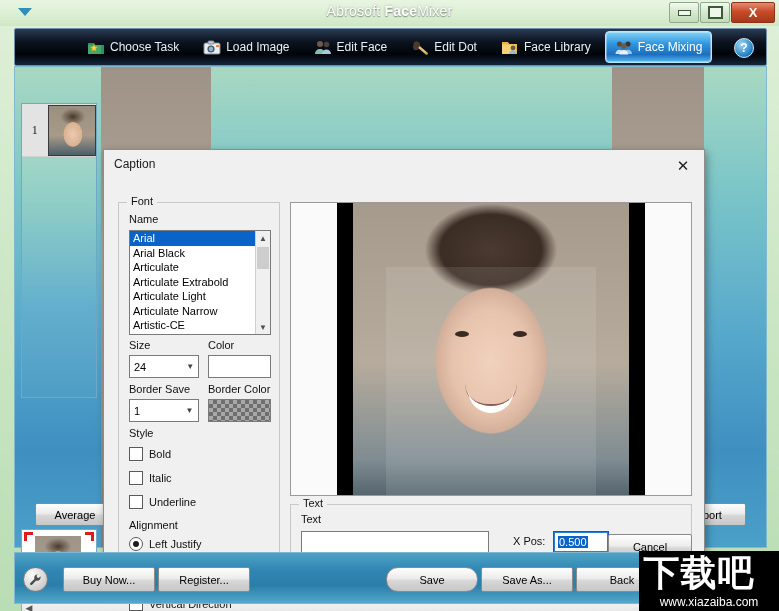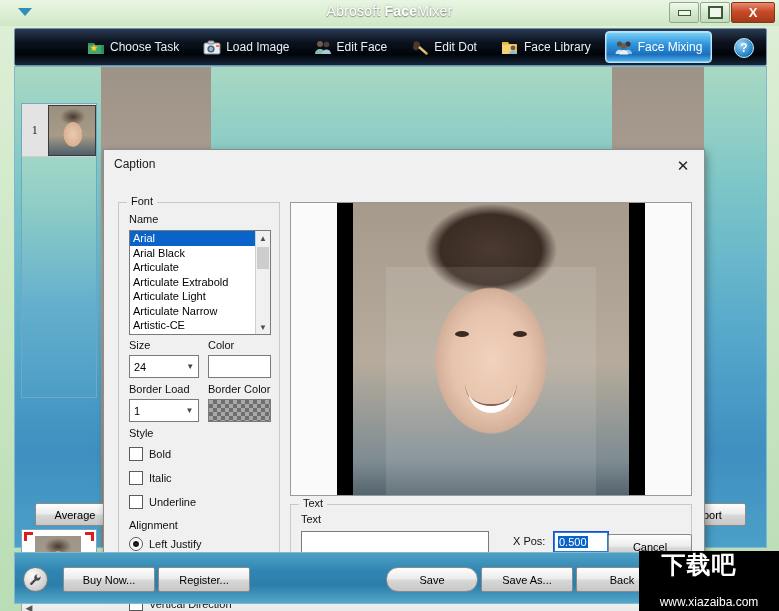--- a/index.html
+++ b/index.html
@@ -295,21 +295,21 @@
     display: flex; align-items: center; justify-content: center;
   }
 
   
   #wmark {
     position: absolute; right: 0; bottom: 0; width: 140px; height: 60px;
     background: #000; overflow: hidden;
   }
   #wmark .cjk {
     position: absolute; left: 0; top: -2px; width: 120px; text-align: center;
-    font-size: 24px; font-weight: bold; color: #fff; letter-spacing: 1px;
+    font-size: 36px; font-weight: bold; color: #fff; letter-spacing: 1px;
     font-family: "DejaVu Sans", sans-serif;
   }
   #wmark .url {
     position: absolute; left: 0; bottom: 2px; width: 140px; text-align: center;
     font-size: 12px; color: #fff;
   }
 </style>
 </head>
 <body>
 
@@ -489,21 +489,21 @@
 
           <span class="lbl" style="left:10px;top:136px;">Size</span>
           <div class="combo" style="left:10px;top:152px;width:68px;">
             <span class="cval">24</span>
             <span class="carrow">▼</span>
           </div>
 
           <span class="lbl" style="left:89px;top:136px;">Color</span>
           <div class="swatch white" style="left:89px;top:152px;width:61px;"></div>
 
-          <span class="lbl" style="left:10px;top:180px;">Border Load</span>
+          <span class="lbl" style="left:10px;top:180px;">Border Save</span>
           <div class="combo" style="left:10px;top:196px;width:68px;">
             <span class="cval">1</span>
             <span class="carrow">▼</span>
           </div>
 
           <span class="lbl" style="left:89px;top:180px;">Border Color</span>
           <div class="swatch checker" style="left:89px;top:196px;width:61px;"></div>
 
           <span class="lbl" style="left:10px;top:224px;">Style</span>
 

